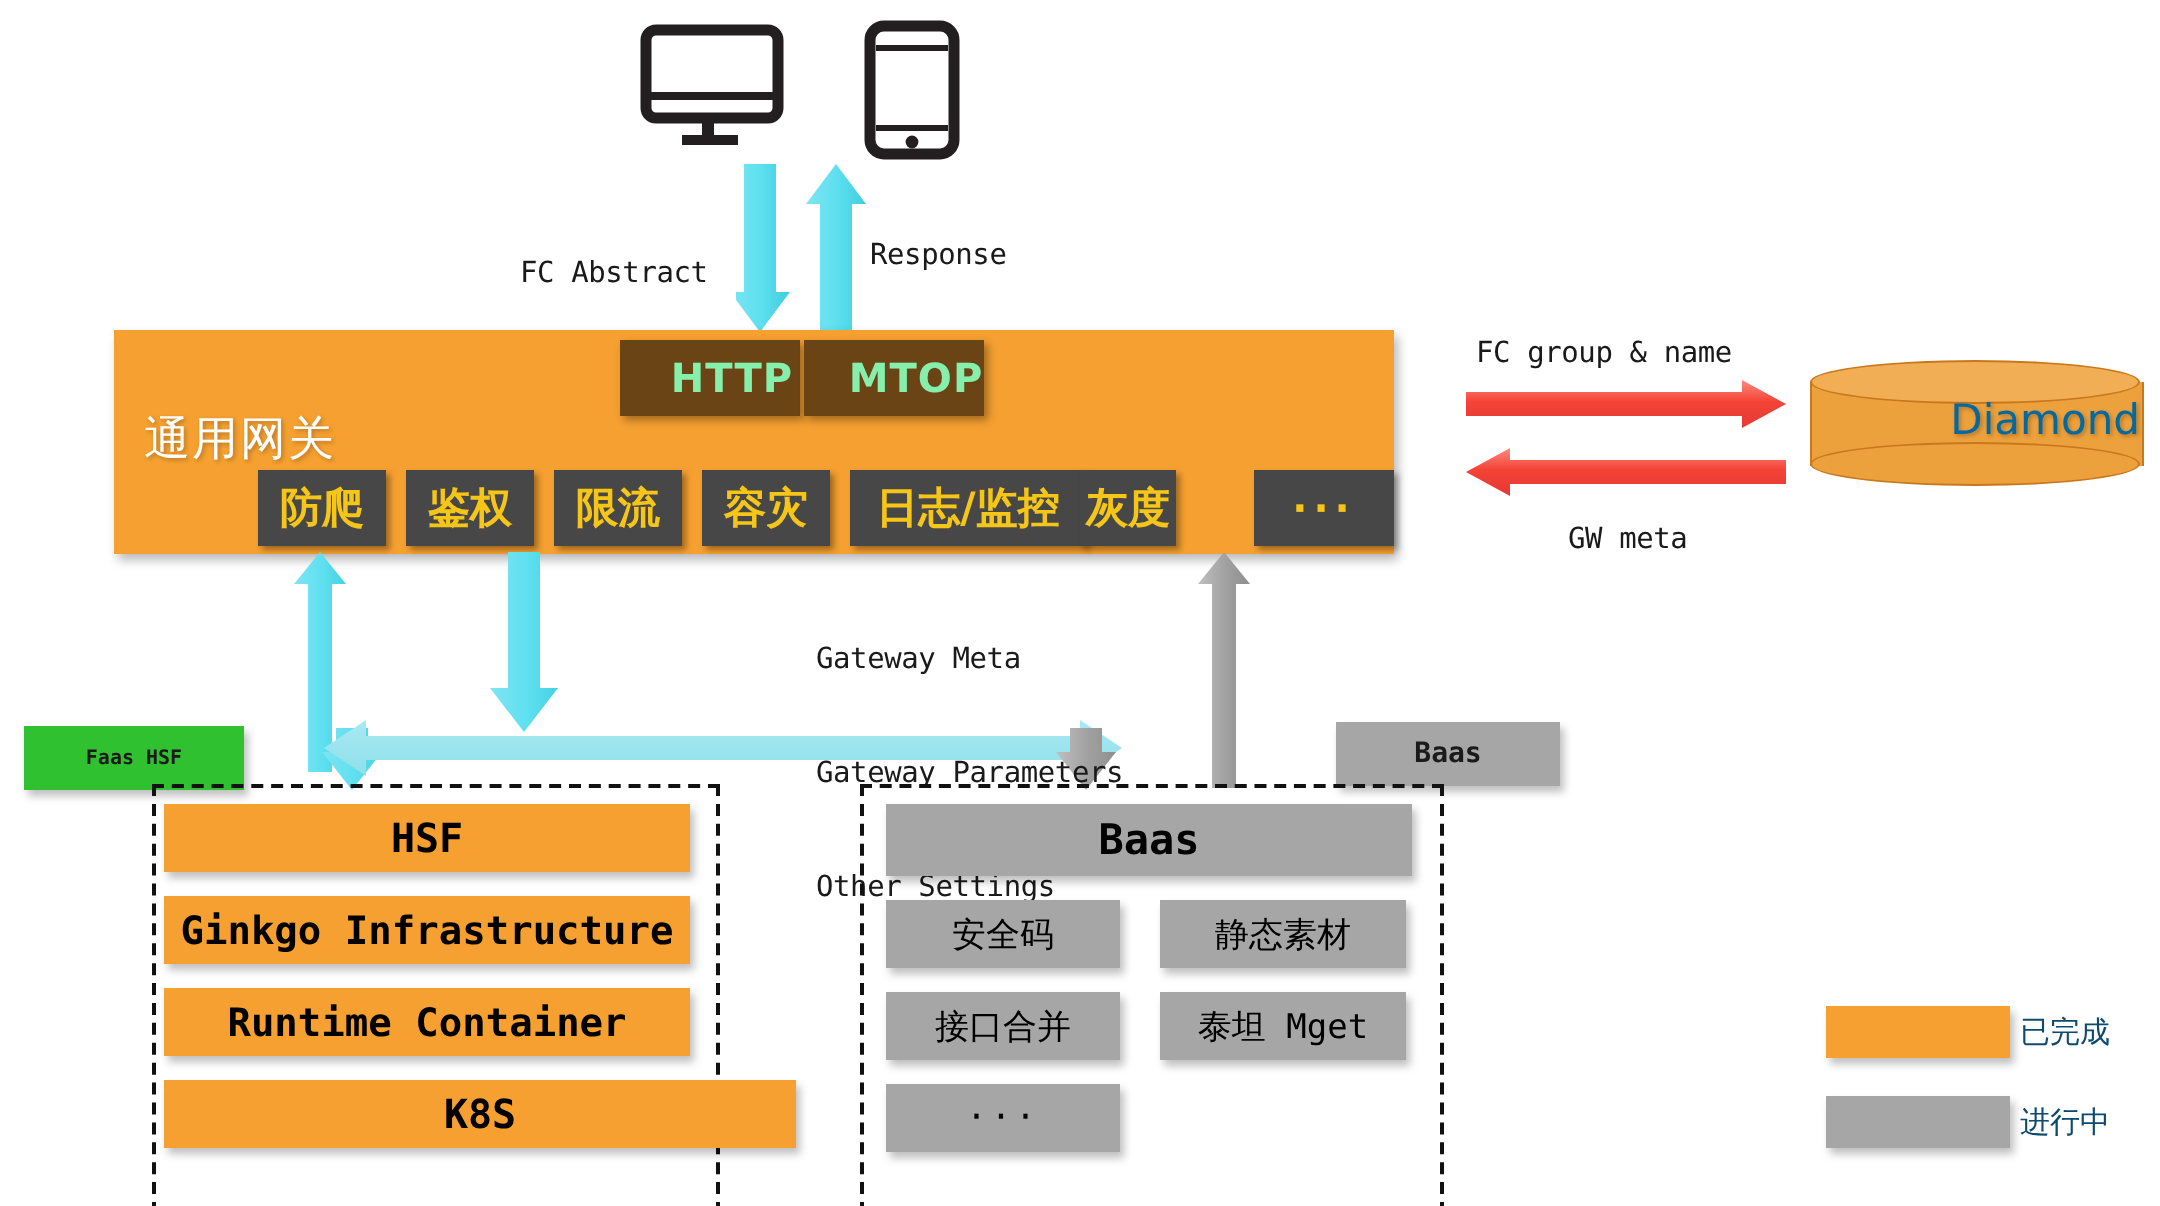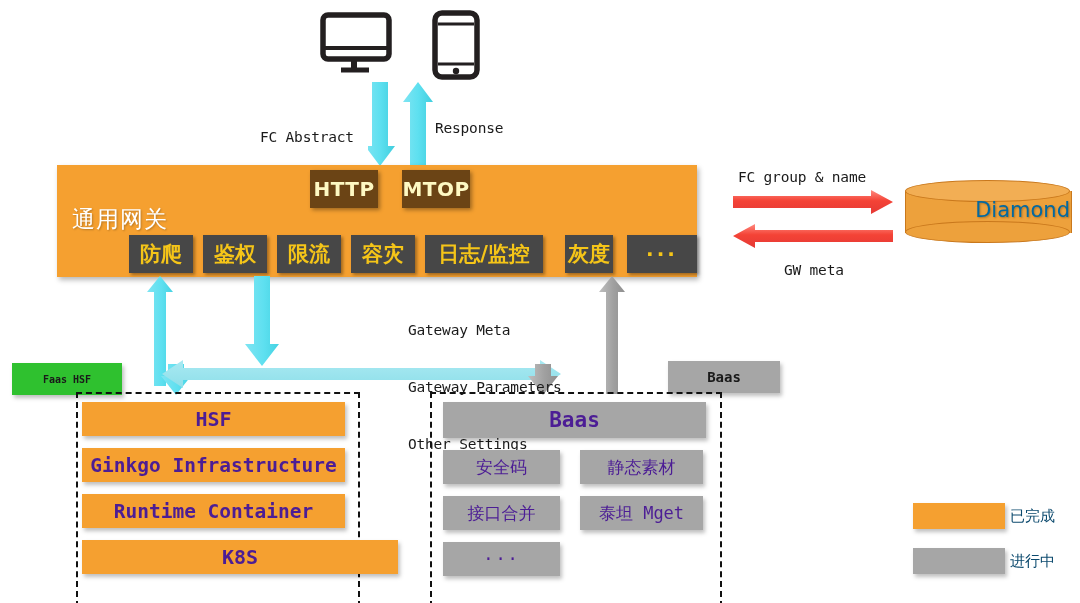--- a/index.html
+++ b/index.html
@@ -28,25 +28,26 @@
     box-shadow:2px 3px 5px rgba(0,0,0,.28);
   }
   .gw-title{
     left:72px;top:204px;
     font-family:"DejaVu Sans","Liberation Sans",sans-serif;
     font-size:23px;color:#ffffff;font-weight:400;letter-spacing:1px;
     text-shadow:1px 1px 2px rgba(0,0,0,.25);
   }
   .proto{
     height:38px;background:#6b4415;
-    color:#fef9c3;font-family:"DejaVu Sans","Liberation Sans",sans-serif;
+    color:#86efac;font-family:"DejaVu Sans","Liberation Sans",sans-serif;
     font-weight:bold;font-size:20px;
     display:flex;align-items:center;justify-content:center;
     box-shadow:2px 2px 4px rgba(0,0,0,.35);
     letter-spacing:0.5px;
+    padding-left:22px;
   }
   .chip{
     position:absolute;top:235px;height:38px;
     background:#474747;
     color:#f5c518;
     font-family:"DejaVu Sans","Liberation Sans",sans-serif;
     font-weight:bold;font-size:21px;
     display:flex;align-items:center;justify-content:center;
     box-shadow:2px 2px 3px rgba(0,0,0,.35);
   }
@@ -74,21 +75,21 @@
     font-weight:normal;font-size:21px;color:#0369a1;
     text-shadow:1px 1px 2px rgba(0,0,0,.28);
     z-index:3;
   }
 
   
   .gbox{
     display:flex;align-items:center;justify-content:center;
     box-shadow:2px 3px 4px rgba(0,0,0,.25);
     font-family:"DejaVu Sans Mono", monospace;
-    color:#4c1d95;
+    color:#000000;
   }
   .orange{background:#f5a030;}
   .gray{background:#a6a6a6;}
   .green{background:#2fc12f;}
 
   .dashgroup{
     position:absolute;
     border:2.5px dashed #111111;
   }
 
@@ -148,21 +149,21 @@
   <div class="abs gw-title cn">通用网关</div>
 
   <div class="abs proto" style="left:310px;top:170px;width:68px;">HTTP</div>
   <div class="abs proto" style="left:402px;top:170px;width:68px;">MTOP</div>
 
   <div class="chip" style="left:129px;width:64px;">防爬</div>
   <div class="chip" style="left:203px;width:64px;">鉴权</div>
   <div class="chip" style="left:277px;width:64px;">限流</div>
   <div class="chip" style="left:351px;width:64px;">容灾</div>
   <div class="chip" style="left:425px;width:118px;">日志/监控</div>
-  <div class="chip" style="left:565px;width:48px;">灰度</div>
+  <div class="chip" style="left:540px;width:48px;">灰度</div>
   <div class="chip dots" style="left:627px;width:70px;">···</div>
 
   <svg class="abs" style="left:733px;top:190px;" width="165" height="60">
     <defs>
       <linearGradient id="rdA" x1="0" y1="0" x2="0" y2="1">
         <stop offset="0%" stop-color="#ff8a80"></stop>
           <stop offset="45%" stop-color="#f44336"></stop>
           <stop offset="100%" stop-color="#e53935"></stop>
       </linearGradient>
     </defs>

